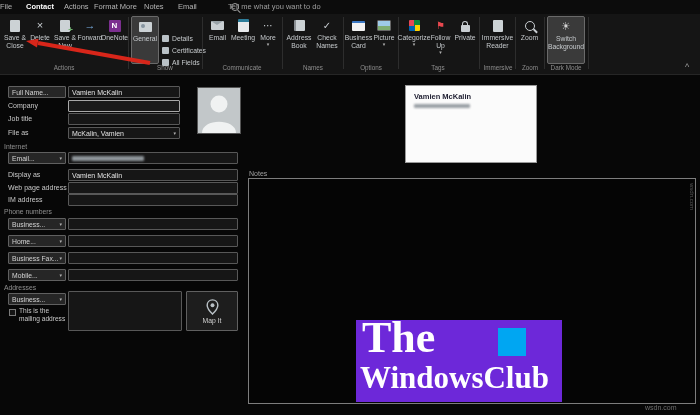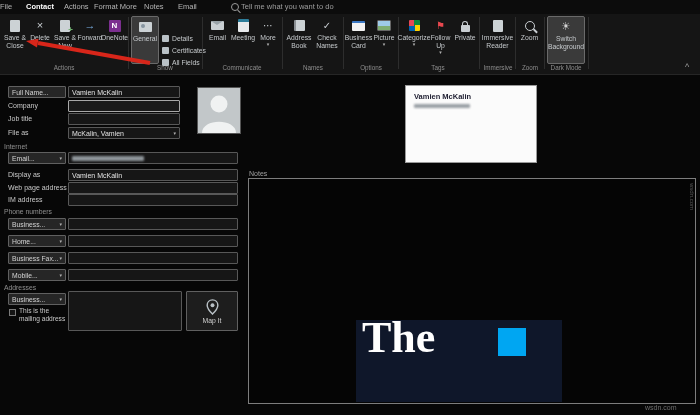--- a/index.html
+++ b/index.html
@@ -64,42 +64,42 @@
   .cbox{position:absolute;width:7px;height:7px;border:1px solid #7a7a7a;background:#141414;box-sizing:border-box;}
   .photo{position:absolute;left:197px;top:87px;width:44px;height:47px;background:#c2c7c9;border:1px solid #555;box-sizing:border-box;}
   .mapbtn{position:absolute;left:186px;top:291px;width:52px;height:40px;border:1px solid #606060;background:#1d1d1d;
           display:flex;flex-direction:column;align-items:center;justify-content:center;gap:2px;font-size:6.8px;color:#cfcfcf;border-radius:1px;box-sizing:border-box;}
   .addrbox{position:absolute;left:68px;top:291px;width:114px;height:40px;background:#161616;border:1px solid #585858;box-sizing:border-box;border-radius:1px;}
 
   
   .card{position:absolute;left:405px;top:85px;width:132px;height:78px;background:#fbfbfb;border:1px solid #9a9a9a;box-sizing:border-box;}
   .cardname{position:absolute;left:8px;top:6px;font-size:7.5px;font-weight:bold;color:#1d1d30;}
   .notesbox{position:absolute;left:248px;top:178px;width:448px;height:226px;border:1px solid #7d7d7d;box-sizing:border-box;background:#050505;}
-  .logo{position:absolute;left:356px;top:320px;width:206px;height:82px;background:#0f172a;}
+  .logo{position:absolute;left:356px;top:320px;width:206px;height:82px;background:#6d28d9;}
   .logo .the{position:absolute;left:6px;top:-8px;font-family:"Liberation Serif","DejaVu Serif",serif;font-weight:bold;font-size:44px;color:#fff;}
   .logo .sq{position:absolute;left:142px;top:8px;width:28px;height:28px;background:#00a6f2;}
   .logo .club{position:absolute;left:4px;top:40px;font-family:"Liberation Serif","DejaVu Serif",serif;font-weight:bold;font-size:31px;color:#fff;}
   .wm-side{position:absolute;left:689px;top:183px;font-size:6px;color:#5a5a5a;writing-mode:vertical-rl;}
   .wm-corner{position:absolute;left:645px;top:404px;font-size:7px;color:#6e6e6e;}
   .arrowsvg{position:absolute;left:0;top:0;pointer-events:none;}
 </style>
 </head>
 <body>
 
 <div class="app">
 
   <div class="menubar">
     <span class="mtab" style="left:0">File</span>
     <span class="mtab active" style="left:26px">Contact</span>
     <span class="mtab" style="left:64px">Actions</span>
     <span class="mtab" style="left:94px">Format More</span>
     <span class="mtab" style="left:144px">Notes</span>
     <span class="mtab" style="left:178px">Email</span>
     <span class="msearch" style="left:231px;top:3px"></span>
-    <span class="tellme" style="left:241px">Tell me what you want to do</span>
+    <span class="tellme" style="left:228px">Tell me what you want to do</span>
   </div>
 
   <div class="ribbon">
 
     <div class="rb" style="left:2px;width:26px">
       <span class="ico">
           <span class="doc"></span>
         </span>
       <span class="lbl">Save &amp; Close</span>
     </div>
@@ -352,20 +352,21 @@
     <span class="cardname">Vamien McKalin</span>
     <span class="blur" style="position:absolute;left:8px;top:18px;width:56px;height:4px;background:#9aa0a6"></span>
   </div>
 
   <span class="flabel" style="left:249px;top:170px;color:#a0a0a0">Notes</span>
   <div class="notesbox"></div>
 
   <div class="logo">
     <span class="the">The</span>
     <span class="sq" style="background: rgb(0, 166, 242);"></span>
+    <span class="club">WindowsClub</span>
   </div>
 
   <span class="wm-side">wsdn.com</span>
   <span class="wm-corner">wsdn.com</span>
 
   <svg class="arrowsvg" width="700" height="415">
     <line x1="150" y1="63" x2="38" y2="43" stroke="#d8261a" stroke-width="4"></line>
     <polygon points="26,41 38.6,38.7 37,47.5" fill="#d8261a"></polygon>
   </svg>
 

